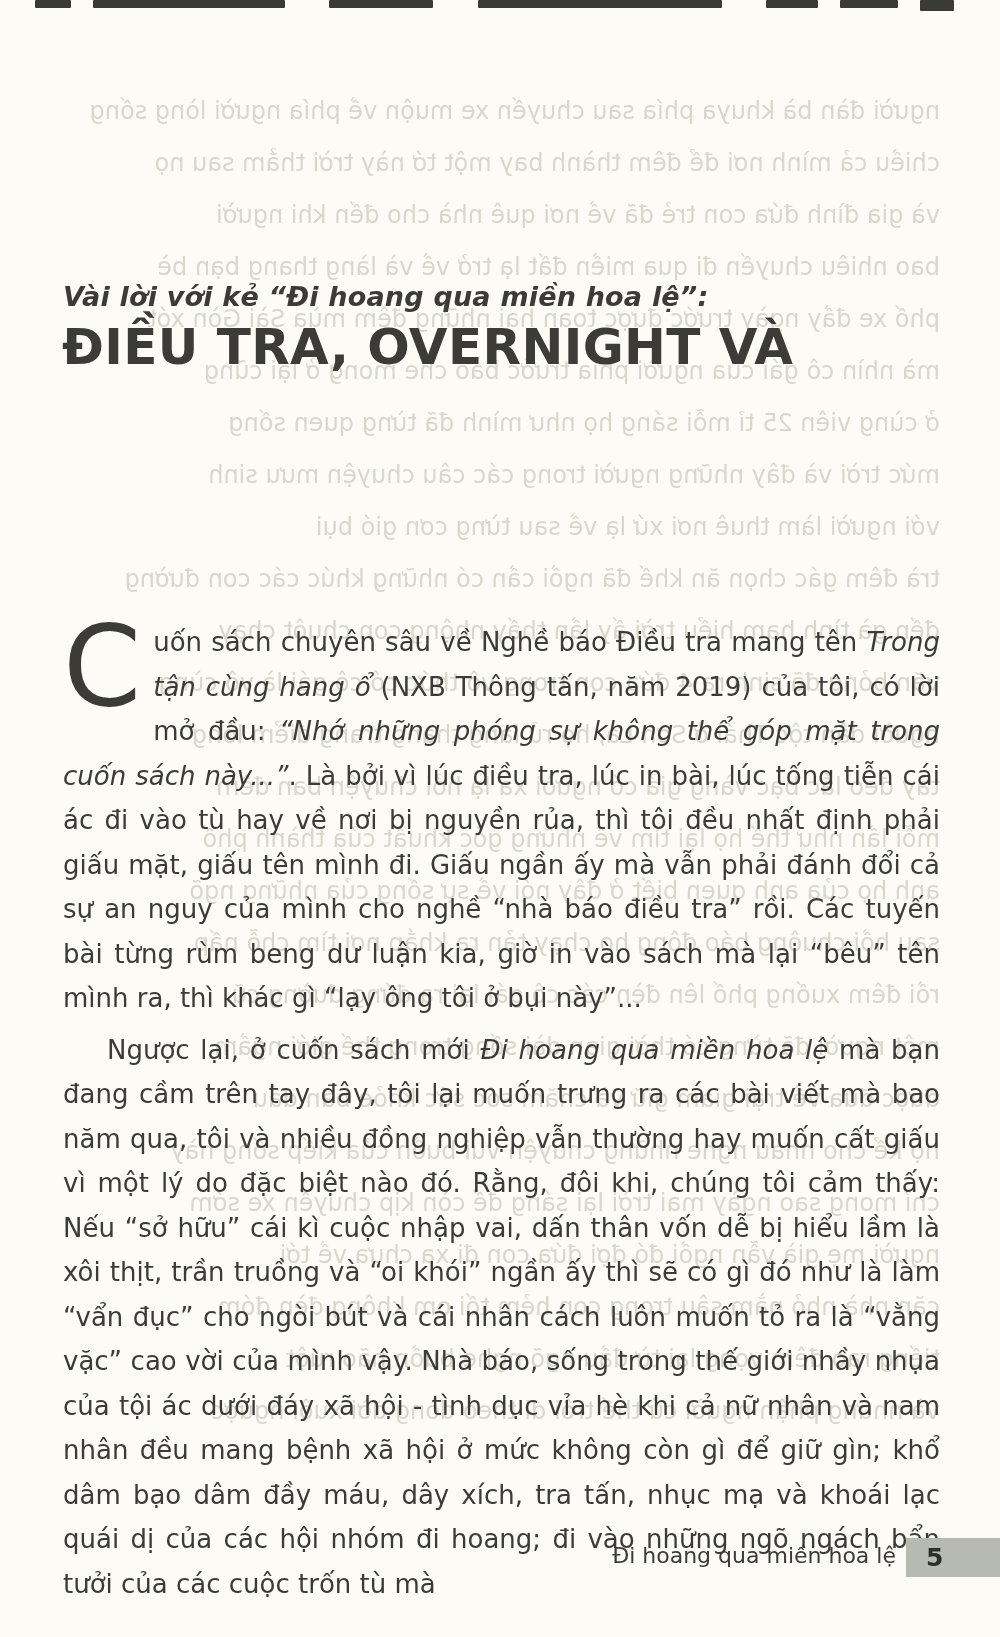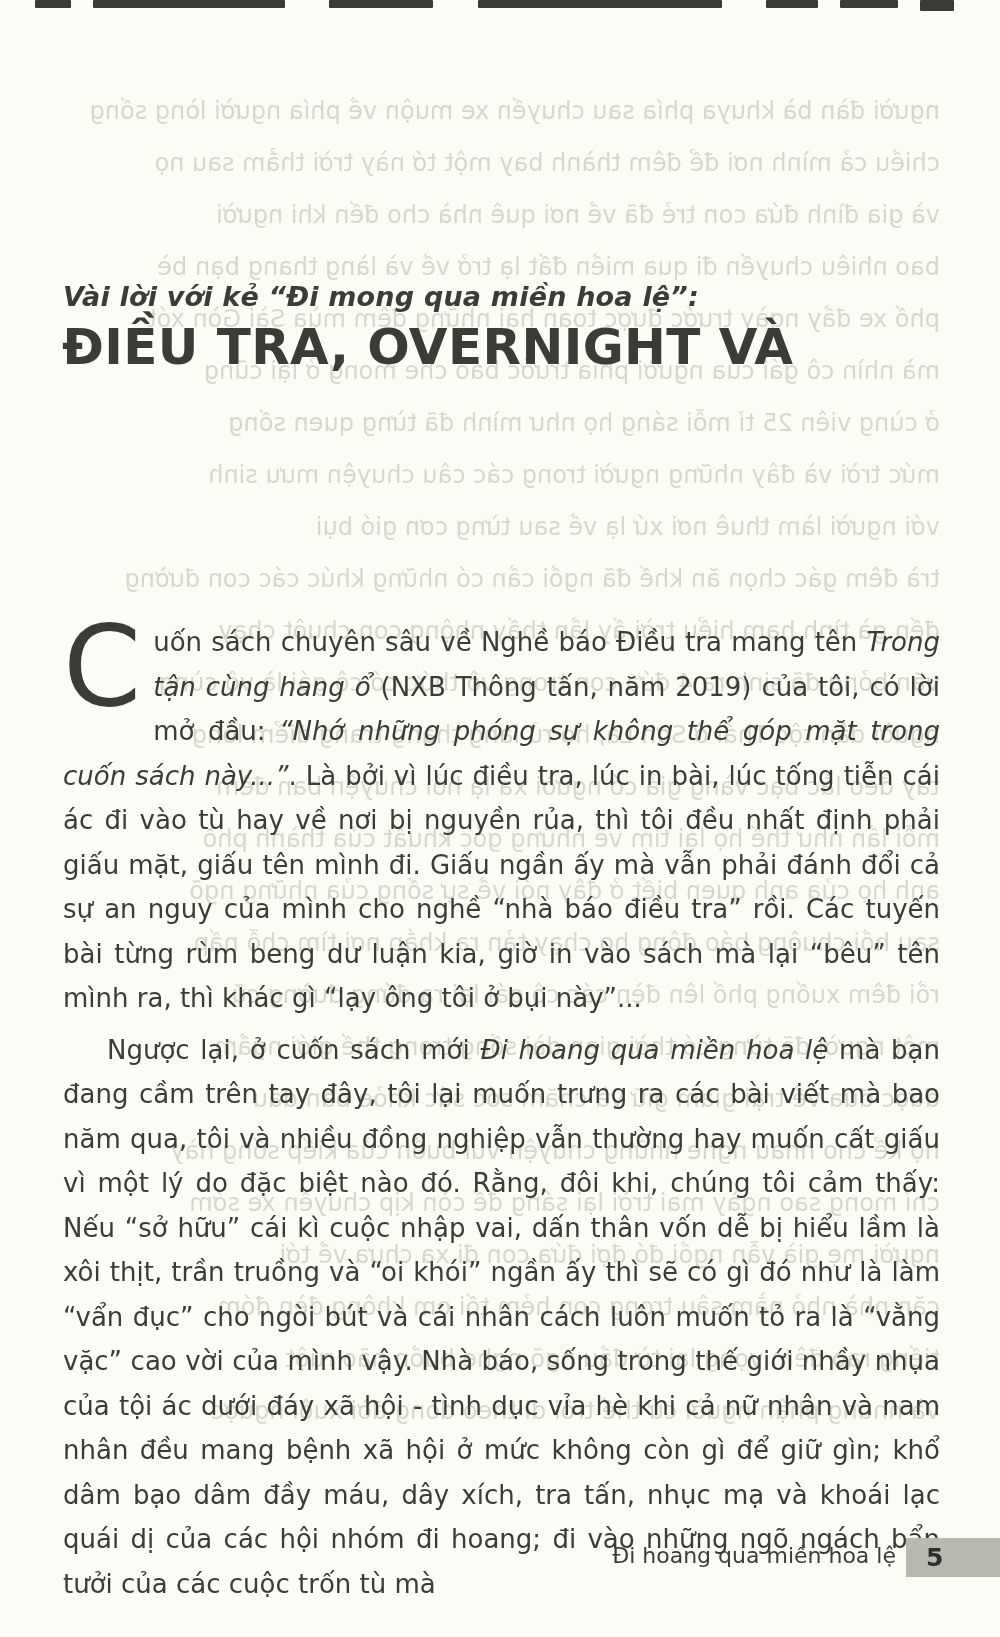--- a/index.html
+++ b/index.html
@@ -108,21 +108,21 @@
     <div class="scan-seg" style="left:35px;  width:36px;"></div>
     <div class="scan-seg" style="left:93px;  width:192px;"></div>
     <div class="scan-seg" style="left:329px; width:104px;"></div>
     <div class="scan-seg" style="left:478px; width:244px;"></div>
     <div class="scan-seg" style="left:766px; width:52px;"></div>
     <div class="scan-seg" style="left:840px; width:58px;"></div>
     <div class="scan-seg" style="left:920px; width:34px; height:11px;"></div>
   </div>
 
   <div class="content">
-    <div class="intro">Vài lời với kẻ “Đi mong qua miền hoa lệ”:</div>
+    <div class="intro">Vài lời với kẻ “Đi hoang qua miền hoa lệ”:</div>
 
     <h1 class="headings">
       <div>ĐIỀU TRA, OVERNIGHT VÀ</div>
     </h1>
 
     <div class="bodytext" id="bodytext">
         <p><span class="drop-cap">C</span><span>uốn sách chuyên sâu về Nghề báo Điều tra mang tên </span><span class="seg-italic">Trong tận cùng hang ổ</span><span> (NXB Thông tấn, năm 2019) của tôi, có lời mở đầu: </span><span class="seg-italic">“Nhớ những phóng sự không thể góp mặt trong cuốn sách này...”</span><span>. Là bởi vì lúc điều tra, lúc in bài, lúc tống tiễn cái ác đi vào tù hay về nơi bị nguyền rủa, thì tôi đều nhất định phải giấu mặt, giấu tên mình đi. Giấu ngần ấy mà vẫn phải đánh đổi cả sự an nguy của mình cho nghề “nhà báo điều tra” rồi. Các tuyến bài từng rùm beng dư luận kia, giờ in vào sách mà lại “bêu” tên mình ra, thì khác gì “lạy ông tôi ở bụi này”...</span></p>
         <p class="indent"><span>Ngược lại, ở cuốn sách mới </span><span class="seg-italic">Đi hoang qua miền hoa lệ</span><span> mà bạn đang cầm trên tay đây, tôi lại muốn trưng ra các bài viết mà bao năm qua, tôi và nhiều đồng nghiệp vẫn thường hay muốn cất giấu vì một lý do đặc biệt nào đó. Rằng, đôi khi, chúng tôi cảm thấy: Nếu “sở hữu” cái kì cuộc nhập vai, dấn thân vốn dễ bị hiểu lầm là xôi thịt, trần truồng và “oi khói” ngần ấy thì sẽ có gì đó như là làm “vẩn đục” cho ngòi bút và cái nhân cách luôn muốn tỏ ra là “vằng vặc” cao vời của mình vậy. Nhà báo, sống trong thế giới nhầy nhụa của tội ác dưới đáy xã hội - tình dục vỉa hè khi cả nữ nhân và nam nhân đều mang bệnh xã hội ở mức không còn gì để giữ gìn; khổ dâm bạo dâm đầy máu, dây xích, tra tấn, nhục mạ và khoái lạc quái dị của các hội nhóm đi hoang; đi vào những ngõ ngách bẩn tưởi của các cuộc trốn tù mà</span></p>
       </div>
 

